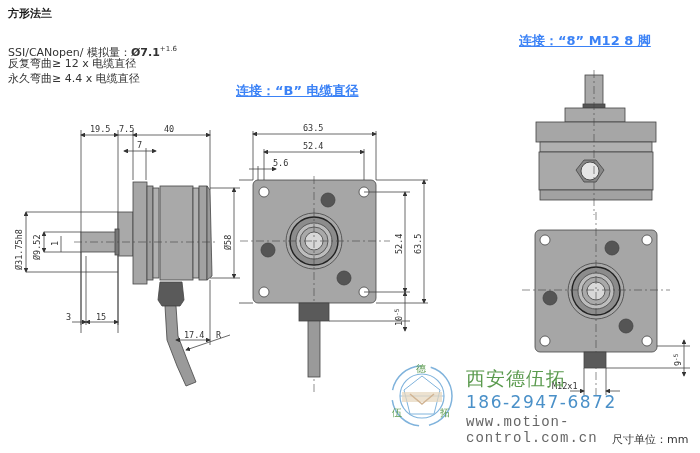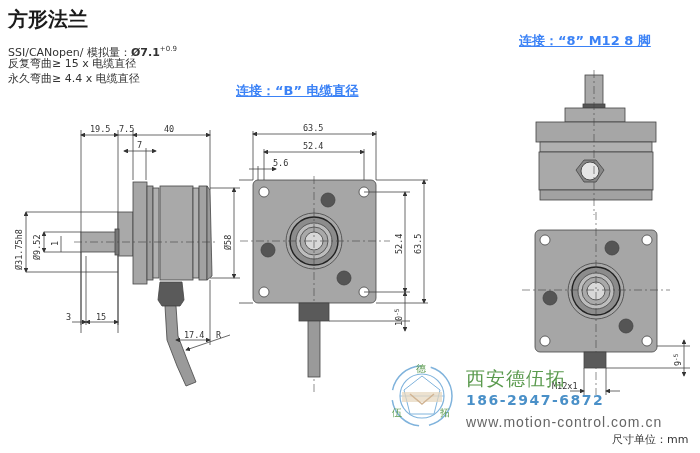--- a/index.html
+++ b/index.html
@@ -1,37 +1,37 @@
 <!DOCTYPE html>
 <html><head>
 <meta charset="utf-8">
 <style>
   html,body{margin:0;padding:0;background:#fff;}
   body{width:700px;height:453px;position:relative;overflow:hidden;font-family:"DejaVu Sans","Liberation Sans",sans-serif;color:#222;}
   .abs{position:absolute;}
-  .title{left:8px;top:6px;font-size:20px;font-weight:bold;color:#1a1a1a;}
+  .title{left:8px;top:6px;font-size:11px;font-weight:bold;color:#1a1a1a;}
   .spec{left:8px;font-size:11px;color:#333;line-height:14px;}
   .spec sup{font-size:7px;}
   .sec{font-size:13px;font-weight:bold;color:#3b82f6;white-space:nowrap;text-decoration:underline;}
   svg{position:absolute;left:0;top:0;}
   .dim{font-family:"DejaVu Sans Mono","Liberation Mono",monospace;font-size:8.5px;fill:#333;}
   .brand-name{left:466px;top:366px;font-size:19px;color:#5a9a4e;font-family:Liberation Sans, sans-serif;letter-spacing:1px;}
-  .brand-phone{left:466px;top:392px;font-size:14px;color:#4a90c8;letter-spacing:1.5px;font-weight:bold;}
-  .brand-url{left:466px;top:414px;font-size:14px;color:#666;letter-spacing:1px;font-family:Liberation Sans, sans-serif;}
+  .brand-phone{left:466px;top:392px;font-size:17px;color:#4a90c8;letter-spacing:1.5px;}
+  .brand-url{left:466px;top:414px;font-size:14px;color:#666;letter-spacing:1px;font-family:Liberation Mono, monospace;}
   .unit{left:612px;top:432px;font-size:11px;color:#333;}
 </style>
 </head>
 <body>
 
 <div class="abs title">方形法兰</div>
 
 <div class="abs spec" style="top:42px;">
-  <span>SSI/CANopen/ 模拟量：</span><b>Ø7.1</b><sup>+0.9</sup>
+  <span>SSI/CANopen/ 模拟量：</span><b>Ø7.1</b><sup>+1.6</sup>
 </div>
-<div class="abs spec" style="top:57px;">反复弯曲≥ 15 x 电缆直径</div>
+<div class="abs spec" style="top:57px;">反复弯曲≥ 12 x 电缆直径</div>
 <div class="abs spec" style="top:72px;">永久弯曲≥ 4.4 x 电缆直径</div>
 
 <div class="abs sec" style="left:236px;top:82px;">连接：“B” 电缆直径</div>
 <div class="abs sec" style="left:519px;top:32px;">连接：“8” M12 8 脚</div>
 
 <svg width="700" height="453" viewBox="0 0 700 453">
   <defs>
     <marker id="ar" markerWidth="6" markerHeight="6" refX="5" refY="3" orient="auto">
         <path d="M0,0 L6,3 L0,6 z" fill="#333"></path>
       </marker>

